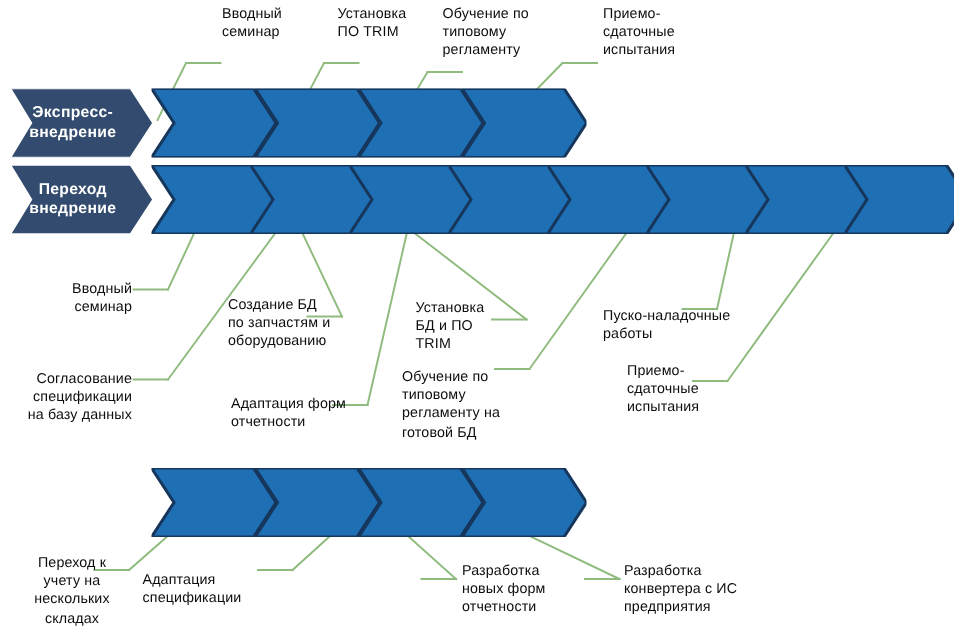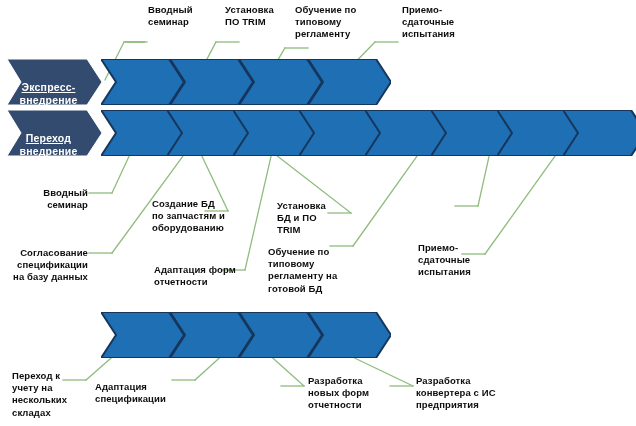--- a/index.html
+++ b/index.html
@@ -19,33 +19,33 @@
   .row.r3{left:7px;  top:312px; width:354px;}
 
   .chev{
     position:absolute;top:0;height:46px;
     box-sizing:border-box;
   }
   .chev .shape{
     position:absolute;left:0;top:0;width:100%;height:100%;
   }
   .chev .label{
-    position:absolute;left:0;top:12px;width:100%;height:100%;
+    position:absolute;left:0;top:0;width:100%;height:100%;
     display:flex;flex-direction:column;align-items:center;justify-content:center;
     color:#ffffff;font-size:10.5px;font-weight:bold;line-height:13px;
     letter-spacing:.2px;text-align:center;pointer-events:none;
-    padding-right:12px;box-sizing:border-box;text-decoration:underline;
+    padding-right:12px;box-sizing:border-box;
   }
 
   
   #lines{position:absolute;left:0;top:0;width:636px;height:426px;}
   .cap{
     position:absolute;
     font-size:9.5px;line-height:12.2px;color:#0d0d0d;
-    font-weight:bold;letter-spacing:.1px;
+    font-weight:normal;letter-spacing:.1px;
     white-space:pre-line;
   }
   .cap.r{text-align:right;}
 </style>
 </head>
 <body>
 
 <div id="stage">
 
   <svg id="lines" viewBox="0 0 636 426">
@@ -221,25 +221,27 @@
 на базу данных</div>
   <div class="cap" style="left:154px;top:264px;width:95px;">Адаптация форм
 отчетности</div>
   <div class="cap" style="left:277px;top:200px;width:70px;">Установка
 БД и ПО
 TRIM</div>
   <div class="cap" style="left:268px;top:246px;width:90px;">Обучение по
 типовому
 регламенту  на
 готовой БД</div>
+  <div class="cap" style="left:402px;top:205px;width:110px;">Пуско-наладочные
+работы</div>
   <div class="cap" style="left:418px;top:242px;width:85px;">Приемо-
 сдаточные
 испытания</div>
 
-  <div class="cap" style="left:12px;top:370px;width:72px;">Переход к
+  <div class="cap" style="left:12px;top:370px;width:72px;text-align:center;">Переход к
 учету на
 нескольких
 складах</div>
   <div class="cap" style="left:95px;top:381px;width:80px;">Адаптация
 спецификации</div>
   <div class="cap" style="left:308px;top:375px;width:80px;">Разработка
 новых форм
 отчетности</div>
   <div class="cap" style="left:416px;top:375px;width:100px;">Разработка
 конвертера  с ИС

